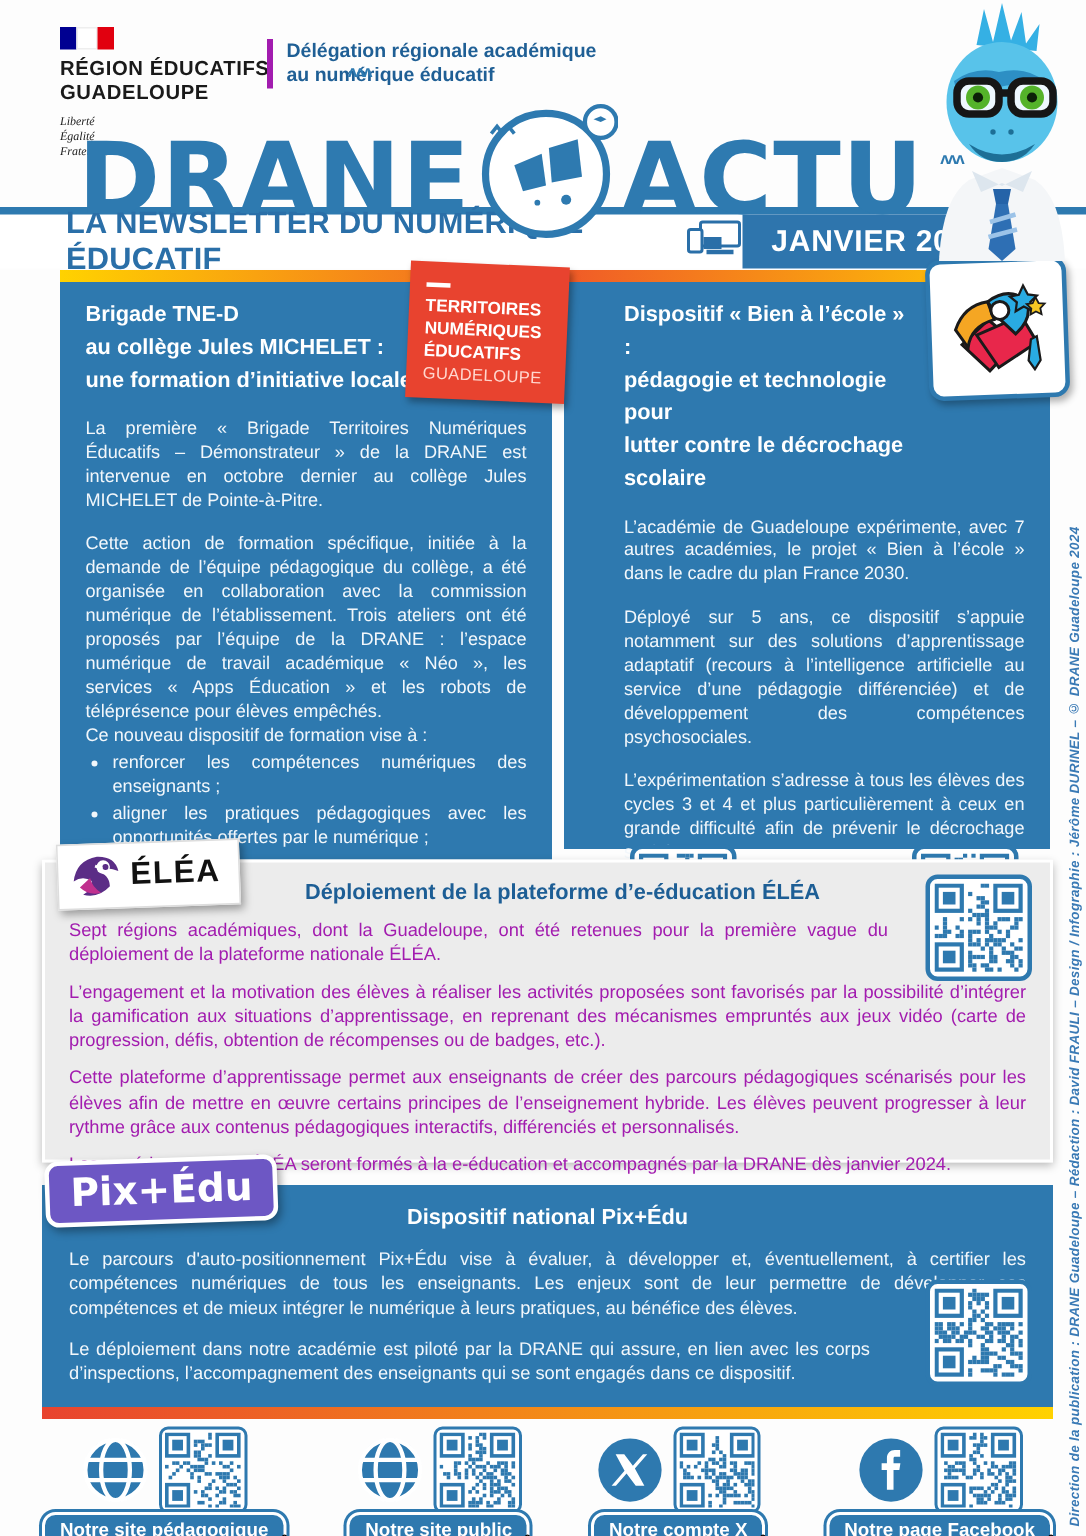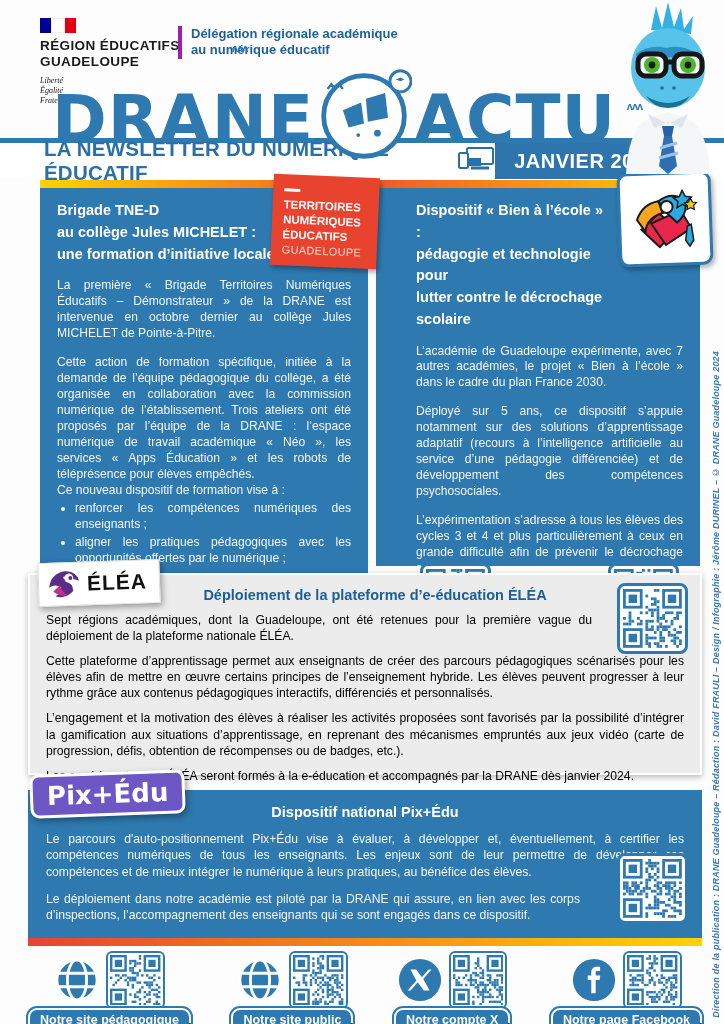--- a/index.html
+++ b/index.html
@@ -60,21 +60,21 @@
   .qr-mid-row{display:flex;align-items:center;gap:14px;font-weight:bold;color:#ffffff;font-size:15px;}
   .tri{width:0;height:0;}
   .tri-right{border-top:13px solid transparent;border-bottom:13px solid transparent;border-left:26px solid #9fc3de;}
   .tri-left{border-top:13px solid transparent;border-bottom:13px solid transparent;border-right:26px solid #9fc3de;}
   .qr-box{background:#fff;border:3px solid #2e79af;border-radius:8px;padding:3px;line-height:0;}
   .qr-box svg{display:block;}
   
   .elea{position:absolute;left:28px;top:573px;width:674px;height:202px;background:#ececec;
     border:2px solid #fff;box-shadow:0 2px 6px rgba(0,0,0,.28);box-sizing:border-box;padding:12px 16px;}
   .elea-title{text-align:center;font-weight:bold;font-size:14.5px;color:#1d5e95;margin:0 90px 0 110px;}
-  .elea-body p{color:#000000;font-size:12.2px;line-height:1.32;text-align:justify;margin:9px 0 0 0;}
+  .elea-body p{color:#a21caf;font-size:12.2px;line-height:1.32;text-align:justify;margin:9px 0 0 0;}
   .elea-body p:first-of-type{margin-right:92px;}
   .elea-qr{position:absolute;right:12px;top:8px;}
   .elea-logo{position:absolute;left:8px;top:-14px;background:#fff;border:1px solid #ddd;
     box-shadow:2px 3px 6px rgba(0,0,0,.35);transform:rotate(-2deg);padding:6px 12px 6px 8px;
     display:flex;align-items:center;gap:6px;z-index:4;}
   .elea-logo-text{font-weight:bold;font-size:21px;color:#111;letter-spacing:1px;}
   
   .pix{position:absolute;left:28px;top:790px;width:674px;background:#2e79af;box-sizing:border-box;
     padding:14px 18px 16px 18px;color:#f2f7fb;}
   .pix-title{text-align:center;font-weight:bold;font-size:14.5px;color:#fff;margin:0 0 2px 0;}
@@ -607,22 +607,22 @@
         <rect x="42" y="2.8" width="14" height="14" fill="#fff"></rect>
         <rect x="44.8" y="5.6" width="8.399999999999999" height="8.399999999999999"></rect>
         <rect x="0" y="39.199999999999996" width="19.599999999999998" height="19.599999999999998"></rect>
         <rect x="2.8" y="42" width="14" height="14" fill="#fff"></rect>
         <rect x="5.6" y="44.8" width="8.399999999999999" height="8.399999999999999"></rect>
       </svg>
     </span>
   <div class="elea-title">Déploiement de la plateforme d’e-éducation ÉLÉA</div>
   <div class="elea-body">
     <p>Sept régions académiques, dont la Guadeloupe, ont été retenues pour la première vague du déploiement de la plateforme nationale ÉLÉA.</p>
+    <p>L’engagement et la motivation des élèves à réaliser les activités proposées sont favorisés par la possibilité d’intégrer la gamification aux situations d’apprentissage, en reprenant des mécanismes empruntés aux jeux vidéo (carte de progression, défis, obtention de récompenses ou de badges, etc.).</p>
     <p>Cette plateforme d’apprentissage permet aux enseignants de créer des parcours pédagogiques scénarisés pour les élèves afin de mettre en œuvre certains principes de l’enseignement hybride. Les élèves peuvent progresser à leur rythme grâce aux contenus pédagogiques interactifs, différenciés et personnalisés.</p>
-    <p>L’engagement et la motivation des élèves à réaliser les activités proposées sont favorisés par la possibilité d’intégrer la gamification aux situations d’apprentissage, en reprenant des mécanismes empruntés aux jeux vidéo (carte de progression, défis, obtention de récompenses ou de badges, etc.).</p>
     <p>Les expérimentateurs ÉLÉA seront formés à la e-éducation et accompagnés par la DRANE dès janvier 2024.</p>
   </div>
 </div>
 
 <div class="pix-badge">Pix+Édu</div>
 <div class="pix">
   <div class="pix-title">Dispositif national Pix+Édu</div>
   <p>Le parcours d'auto-positionnement Pix+Édu vise à évaluer, à développer et, éventuellement, à certifier les compétences numériques de tous les enseignants. Les enjeux sont de leur permettre de développer ces compétences et de mieux intégrer le numérique à leurs pratiques, au bénéfice des élèves.</p>
   <p class="narrow">Le déploiement dans notre académie est piloté par la DRANE qui assure, en lien avec les corps d’inspections, l’accompagnement des enseignants qui se sont engagés dans ce dispositif.</p>
   <span class="pix-qr qr-box">

